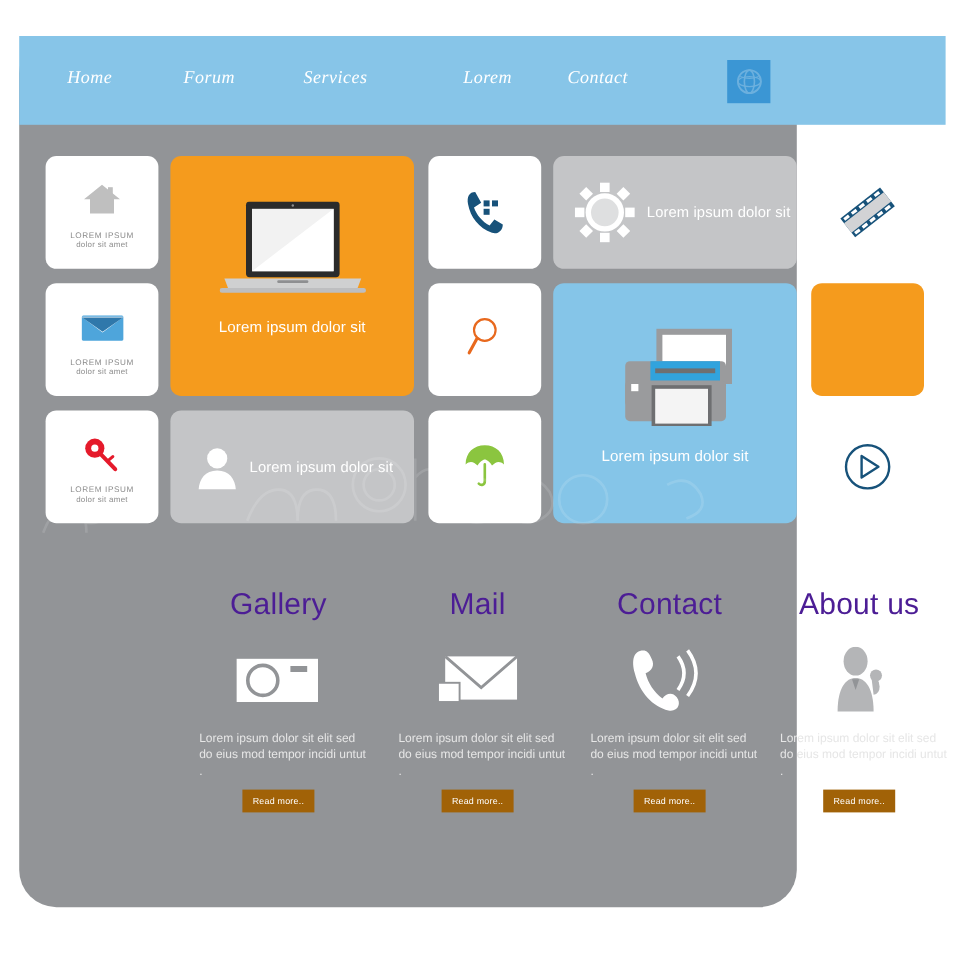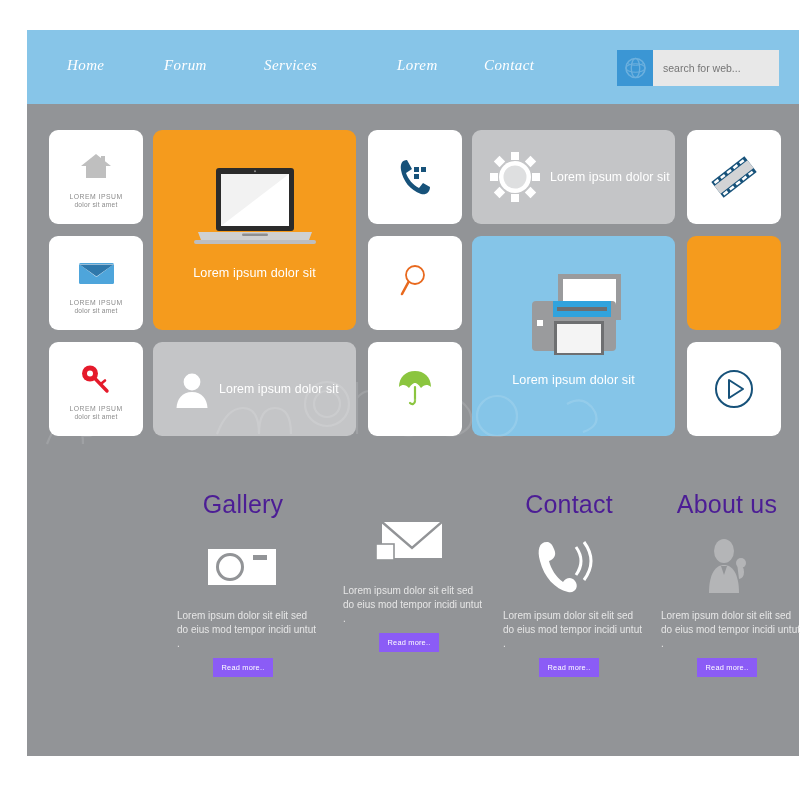--- a/index.html
+++ b/index.html
@@ -1,17 +1,17 @@
 <!DOCTYPE html>
 <html><head>
 <meta charset="utf-8">
 <style>
   html,body{margin:0;padding:0;background:#ffffff;}
   body{width:800px;height:800px;overflow:hidden;font-family:"Liberation Sans",sans-serif;}
-  .page{position:absolute;left:27px;top:30px;width:772px;height:726px;background:#929497;}
+  .page{position:absolute;left:16px;top:30px;width:648px;height:726px;background:#929497;border-radius:31px;}
 
   
   .header{position:absolute;left:0;top:0;width:772px;height:74px;background:#87c5e8;}
   .nav{position:absolute;left:0;top:0;height:74px;}
   .nav-item{position:absolute;top:27px;font-family:"Liberation Serif",serif;
             font-style:italic;font-size:15px;color:#ffffff;white-space:nowrap;
             letter-spacing:.4px;}
   .n0{left:40px;} .n1{left:137px;} .n2{left:237px;} .n3{left:370px;} .n4{left:457px;}
 
   .search-wrap{position:absolute;left:590px;top:20px;width:162px;height:36px;}
@@ -43,21 +43,21 @@
   .ico{position:absolute;}
 
   
   .features{position:absolute;left:0;top:462px;width:772px;height:230px;}
   .feat{position:absolute;top:0;width:180px;text-align:center;}
   .feat-title{font-size:25px;color:#4c1d95;font-weight:400;letter-spacing:.2px;
               line-height:1;margin:0;}
   .feat-icon{height:58px;margin-top:20px;position:relative;}
   .feat-text{margin-top:14px;font-size:10px;color:#e6e6e6;line-height:1.42;
              text-align:left;padding-left:24px;padding-right:14px;}
-  .readmore{display:inline-block;margin-top:6px;background:#8b5cf6;
+  .readmore{display:inline-block;margin-top:6px;background:#a16207;
             color:#ffffff;font-size:7.4px;padding:5px 9px 5px 9px;letter-spacing:.2px;}
   .f0{left:126px;} .f1{left:292px;} .f2{left:452px;} .f3{left:610px;}
 
   
   .wm{position:absolute;left:0;top:74px;width:772px;height:400px;
       pointer-events:none;opacity:.12;}
 </style>
 </head>
 <body>
 
@@ -74,21 +74,20 @@
 
     <div class="search-wrap">
       <div class="search-btn">
         <svg class="globe" viewBox="0 0 24 24">
           <circle cx="12" cy="12" r="10" fill="none" stroke="#6cb0de" stroke-width="1.6"></circle>
           <ellipse cx="12" cy="12" rx="4.4" ry="10" fill="none" stroke="#6cb0de" stroke-width="1.4"></ellipse>
           <ellipse cx="12" cy="12" rx="10" ry="4.4" fill="none" stroke="#6cb0de" stroke-width="1.1"></ellipse>
           <path d="M4 7.5 Q12 11 20 7.5" fill="none" stroke="#6cb0de" stroke-width="1"></path>
         </svg>
       </div>
-      <input class="search-input" type="text" placeholder="search for web..." style="">
     </div>
   </div>
 
   <div class="grid">
 
     <div class="tile sm" style="left:22px;top:26px;">
       <svg class="ico" style="left:31px;top:22px;" width="33" height="28" viewBox="0 0 33 28">
         <path d="M16 2 L31 14 H26 V26 H6 V14 H1 Z" fill="#bfbfbf"></path>
         <rect x="21" y="4" width="4" height="7" fill="#bfbfbf"></rect>
       </svg>
@@ -256,20 +255,21 @@
           <rect x="0" y="4" width="68" height="36" fill="#ffffff"></rect>
           <circle cx="22" cy="22" r="12.5" fill="none" stroke="#929497" stroke-width="3"></circle>
           <rect x="45" y="10" width="14" height="5" fill="#929497"></rect>
         </svg>
       </div>
       <div class="feat-text">Lorem ipsum dolor sit elit sed do eius mod tempor incidi untut .</div>
       <span class="readmore">Read more..</span>
     </div>
 
     <div class="feat f1">
+      <div class="feat-title">Mail</div>
       <div class="feat-icon">
         <svg style="position:absolute;left:57px;top:6px;" width="66" height="46" viewBox="0 0 66 46">
           <rect x="6" y="4" width="60" height="36" fill="#ffffff"></rect>
           <path d="M6 4 L36 30 L66 4" fill="none" stroke="#929497" stroke-width="2.4"></path>
           <rect x="0" y="26" width="18" height="16" fill="#ffffff" stroke="#929497" stroke-width="1.6"></rect>
         </svg>
       </div>
       <div class="feat-text">Lorem ipsum dolor sit elit sed do eius mod tempor incidi untut .</div>
       <span class="readmore">Read more..</span>
     </div>

